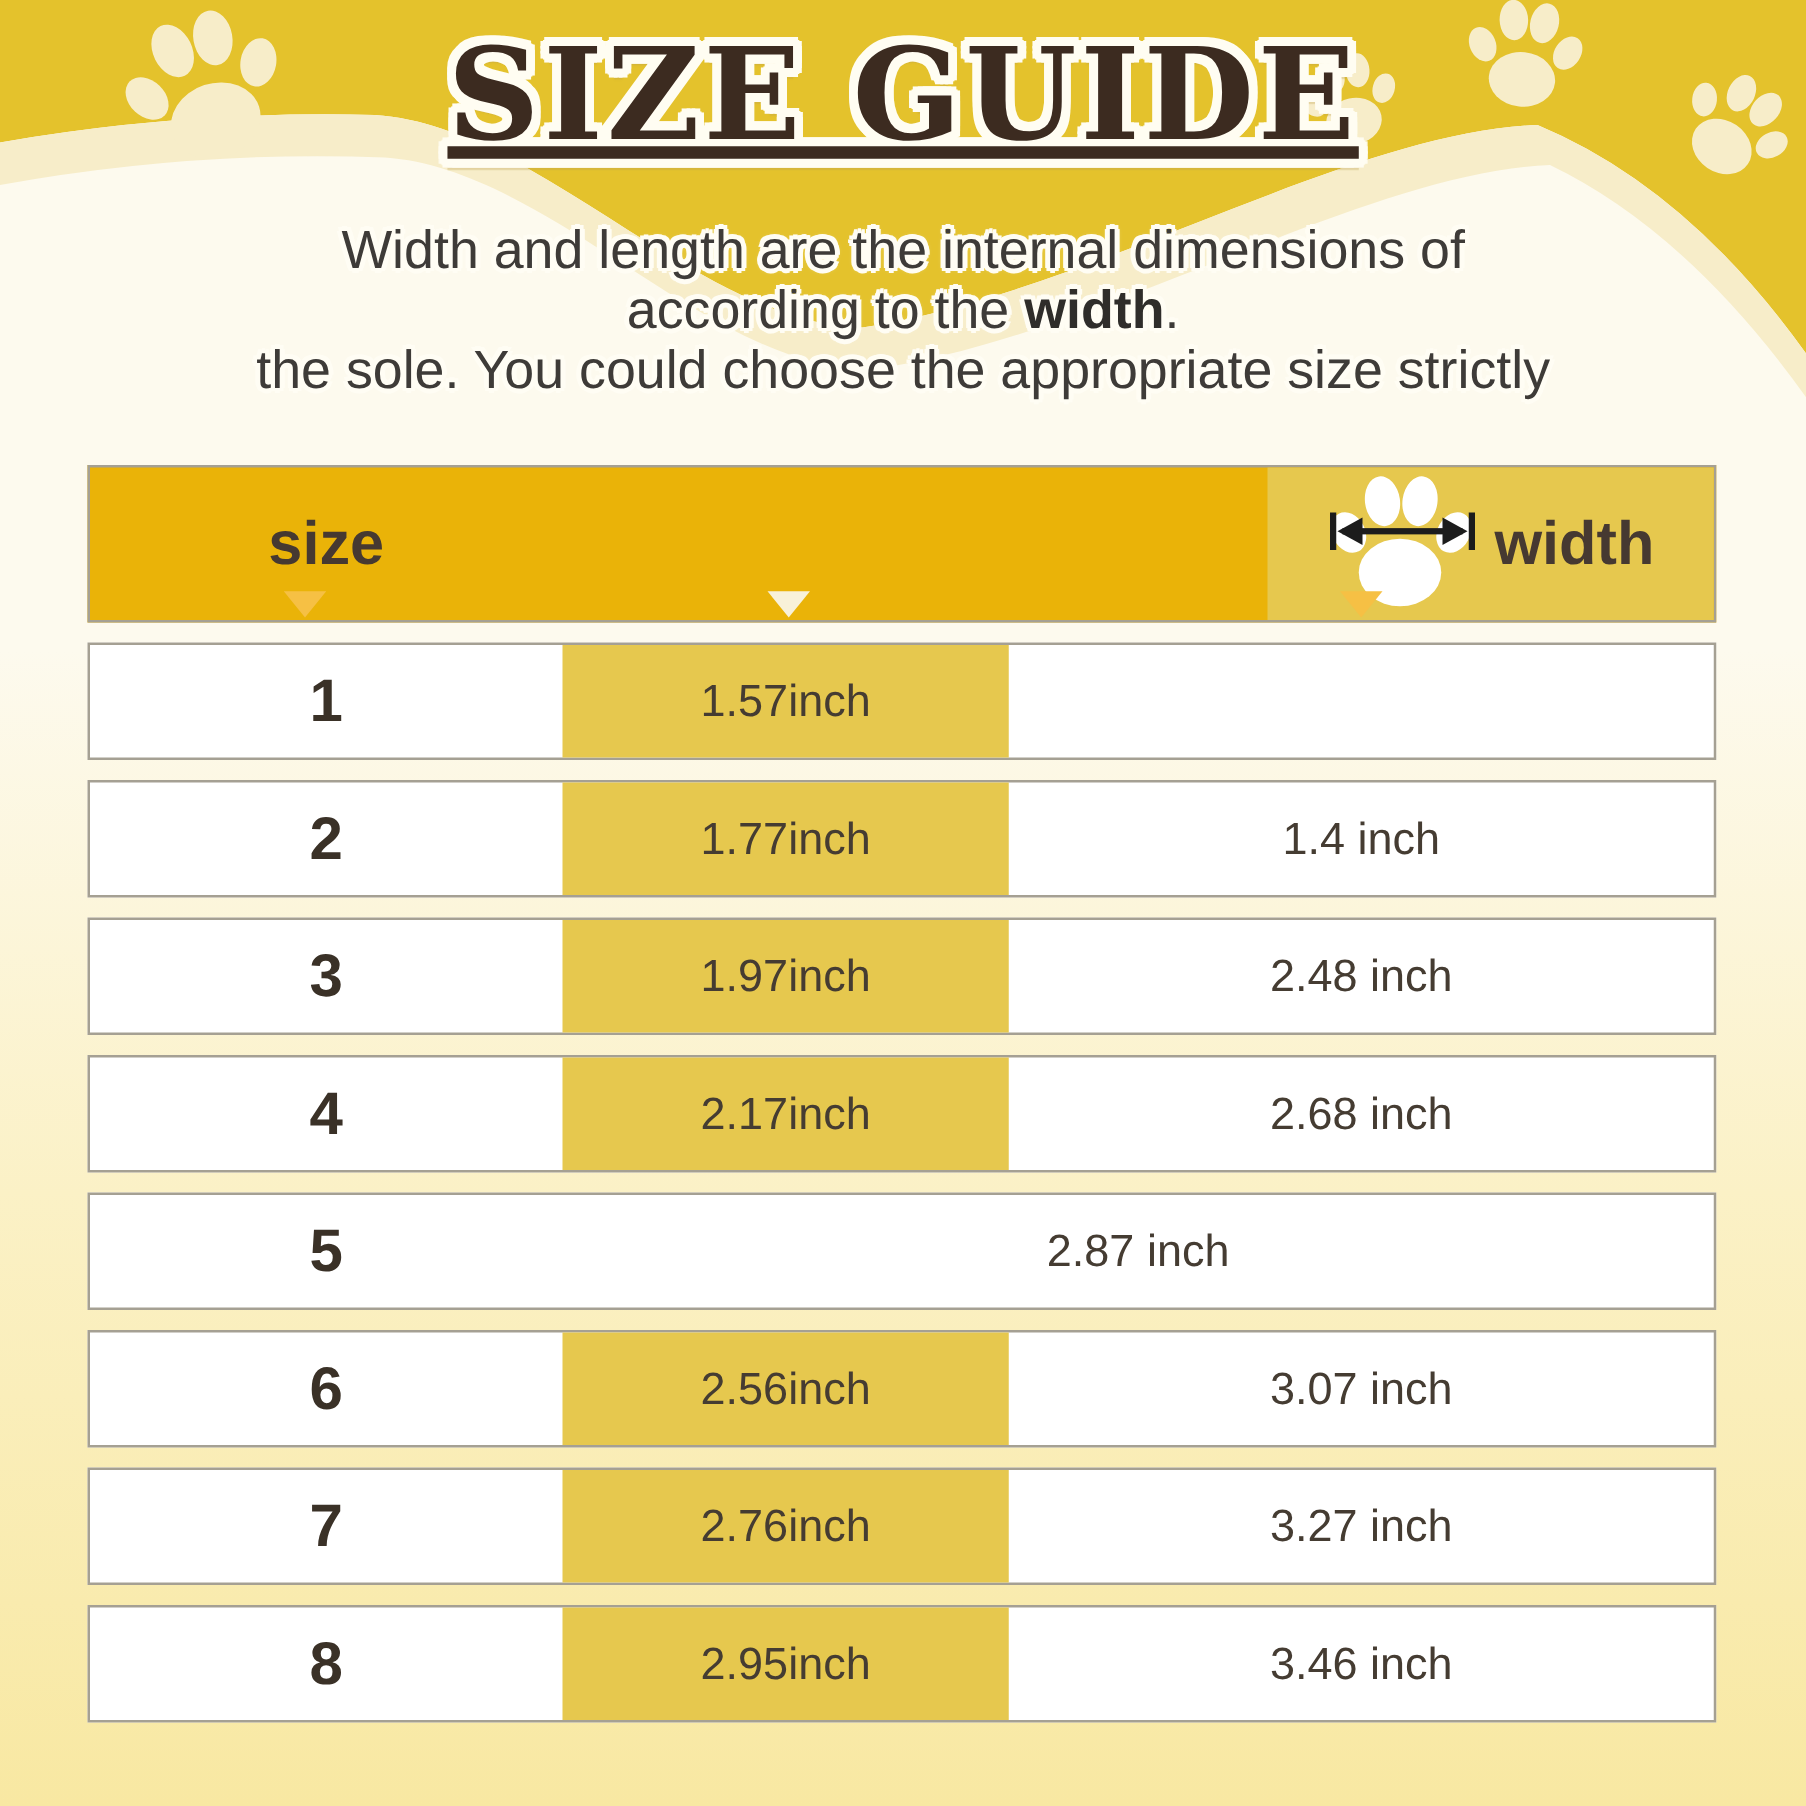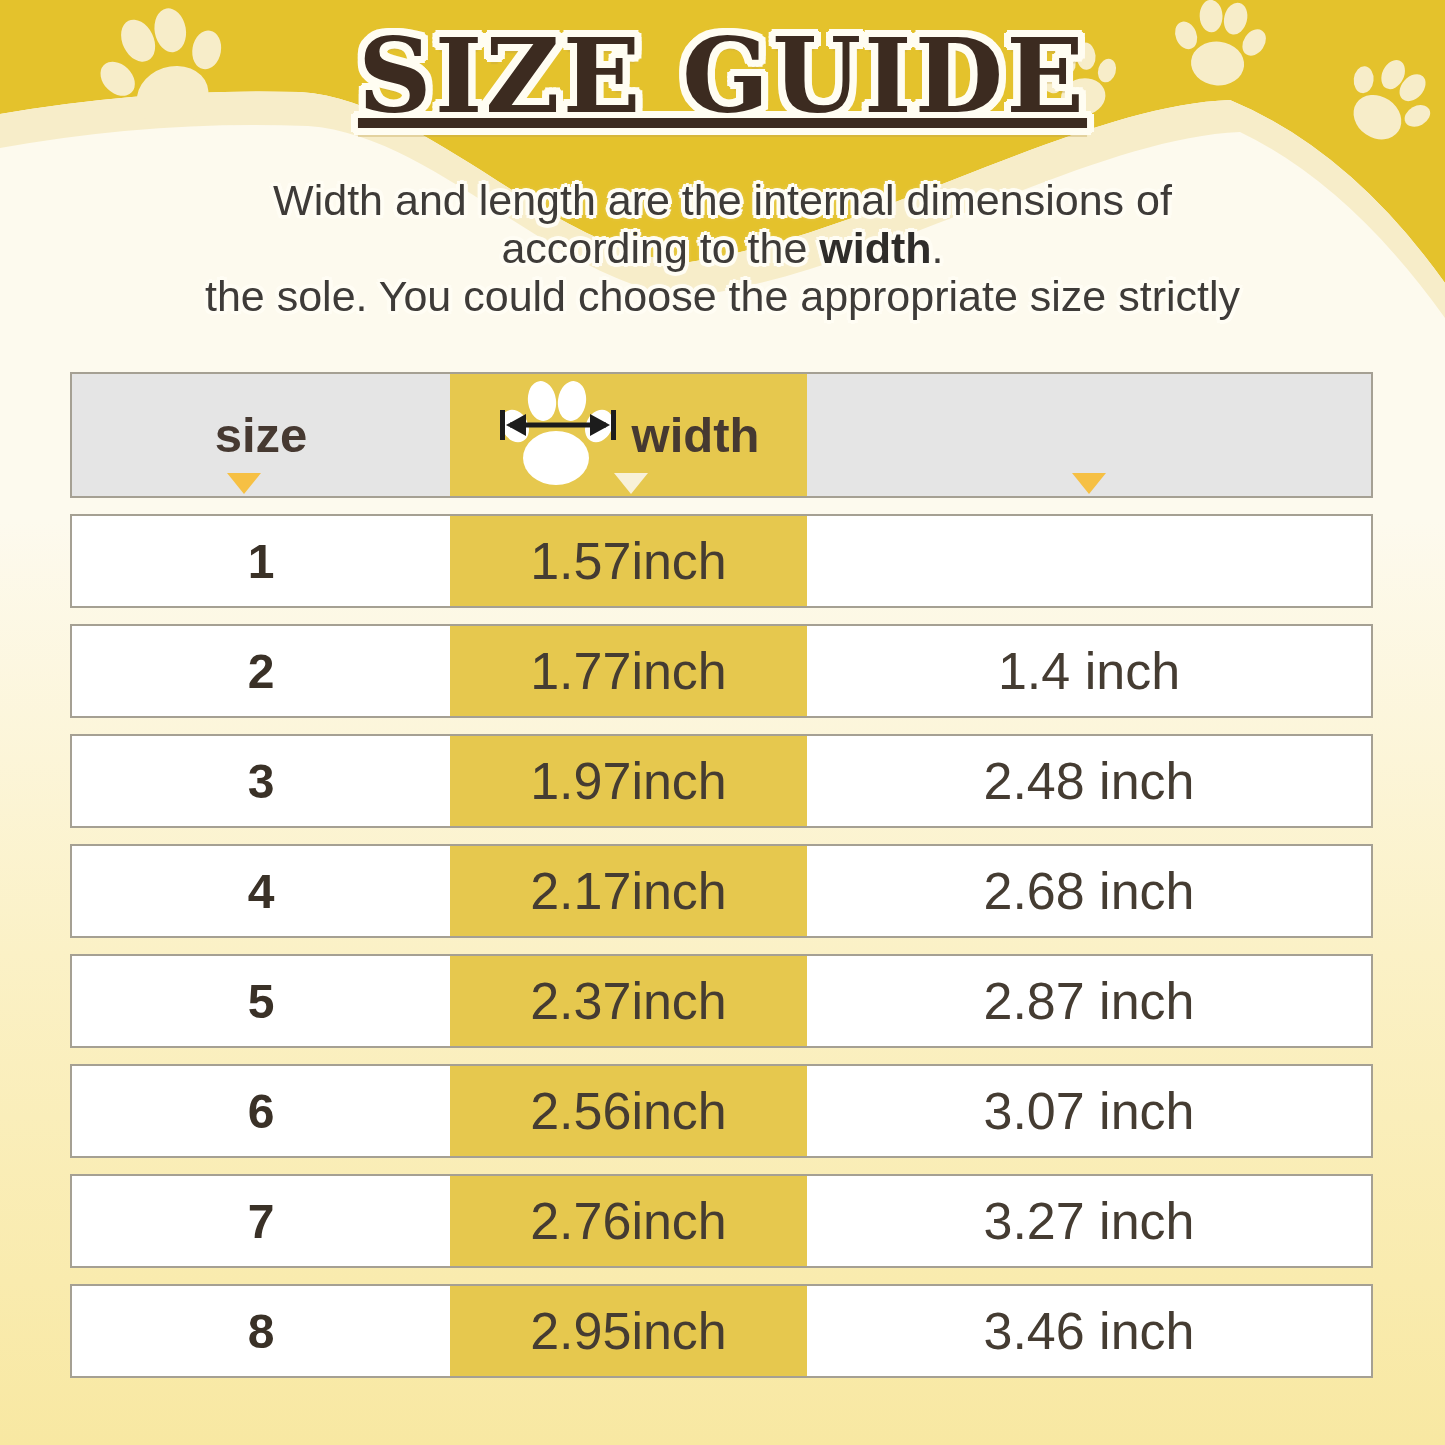--- a/index.html
+++ b/index.html
@@ -25,43 +25,43 @@
     position:absolute;top:176px;left:0;width:100%;z-index:2;text-align:center;
     font-size:43px;line-height:48px;color:#3e3b38;
     text-shadow:
       -4px 0 0 #fffdf4, 4px 0 0 #fffdf4, 0 -4px 0 #fffdf4, 0 4px 0 #fffdf4,
       -3px -3px 0 #fffdf4, 3px -3px 0 #fffdf4, -3px 3px 0 #fffdf4, 3px 3px 0 #fffdf4,
       0 0 6px #fffdf4;
   }
   .description .bold{font-weight:bold;color:#2f2d2a;}
   .size-table{position:absolute;left:70px;top:372px;width:1303px;z-index:2;}
   .thead{
-    position:relative;height:126px;display:flex;background:#e5e5e5;
-    border:2px solid #a5a093;box-sizing:border-box;
+    position:relative;height:126px;display:flex;background:#eab308;
+    border:2px solid #a5a093;box-sizing:border-box;justify-content:space-between;
   }
   .trow{
     height:94px;margin-top:16px;display:flex;background:#ffffff;
     border:2px solid #a5a093;box-sizing:border-box;
   }
   .cell{display:flex;align-items:center;justify-content:center;box-sizing:border-box;}
   .col-size{width:378px;}
   .col-width{width:357px;background:#e6c84e;}
   .col-length{flex:1;}
   .hlabel{font-size:49px;font-weight:bold;color:#463931;}
   .paw-measure{margin-right:14px;margin-top:2px;flex:0 0 auto;}
   .tri{
     position:absolute;bottom:2px;width:0;height:0;z-index:3;
     border-left:17px solid transparent;border-right:17px solid transparent;
     border-top:21px solid #f6c044;
   }
   .tri-size{left:155px;}
   .tri-width{left:542px;border-top-color:#f8f1d9;}
   .tri-length{left:1000px;}
   .size-cell{font-size:48px;font-weight:bold;color:#3a3127;}
-  .width-cell,.length-cell{font-size:52px;color:#453c32;}
+  .width-cell,.length-cell{font-size:36px;color:#453c32;}
 </style>
 </head>
 <body>
 
 <svg class="banner-svg" width="1445" height="340" viewBox="0 0 1445 340">
   <defs>
     <symbol id="paw" viewBox="0 0 100 100">
       <ellipse cx="50" cy="69" rx="28" ry="23"></ellipse>
       <ellipse cx="14" cy="43" rx="11" ry="15" transform="rotate(-28 14 43)"></ellipse>
       <ellipse cx="38" cy="20" rx="12" ry="17" transform="rotate(-8 38 20)"></ellipse>
@@ -139,21 +139,20 @@
     </div>
 
     <div class="trow">
       <div class="cell col-size size-cell">4</div>
       <div class="cell col-width width-cell">2.17inch</div>
       <div class="cell col-length length-cell">2.68 inch</div>
     </div>
 
     <div class="trow">
       <div class="cell col-size size-cell">5</div>
-      <div class="cell col-width width-cell">2.37inch</div>
       <div class="cell col-length length-cell">2.87 inch</div>
     </div>
 
     <div class="trow">
       <div class="cell col-size size-cell">6</div>
       <div class="cell col-width width-cell">2.56inch</div>
       <div class="cell col-length length-cell">3.07 inch</div>
     </div>
 
     <div class="trow">

